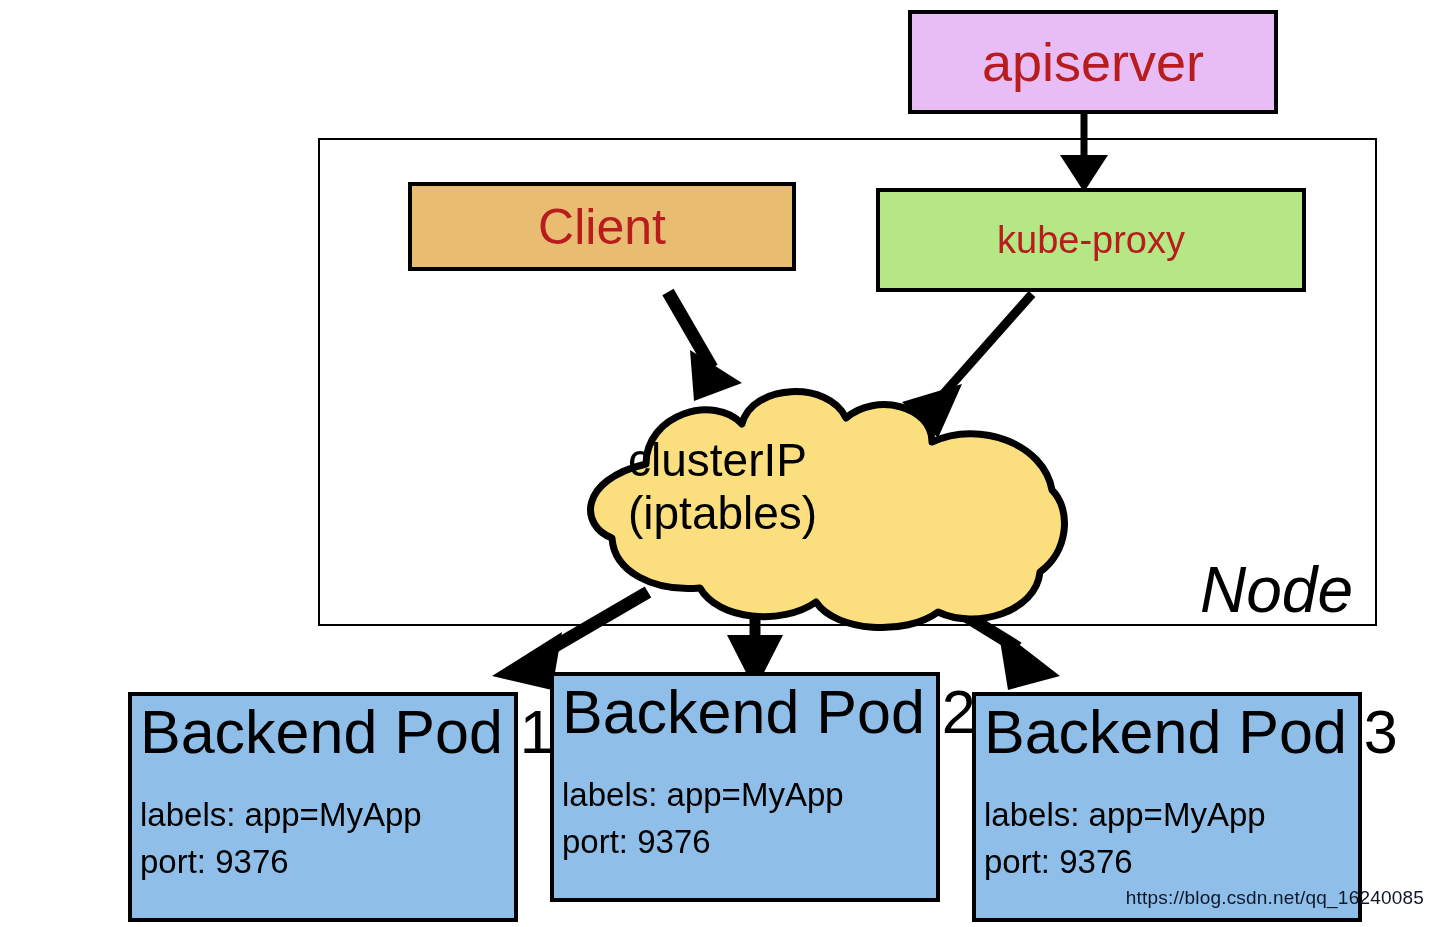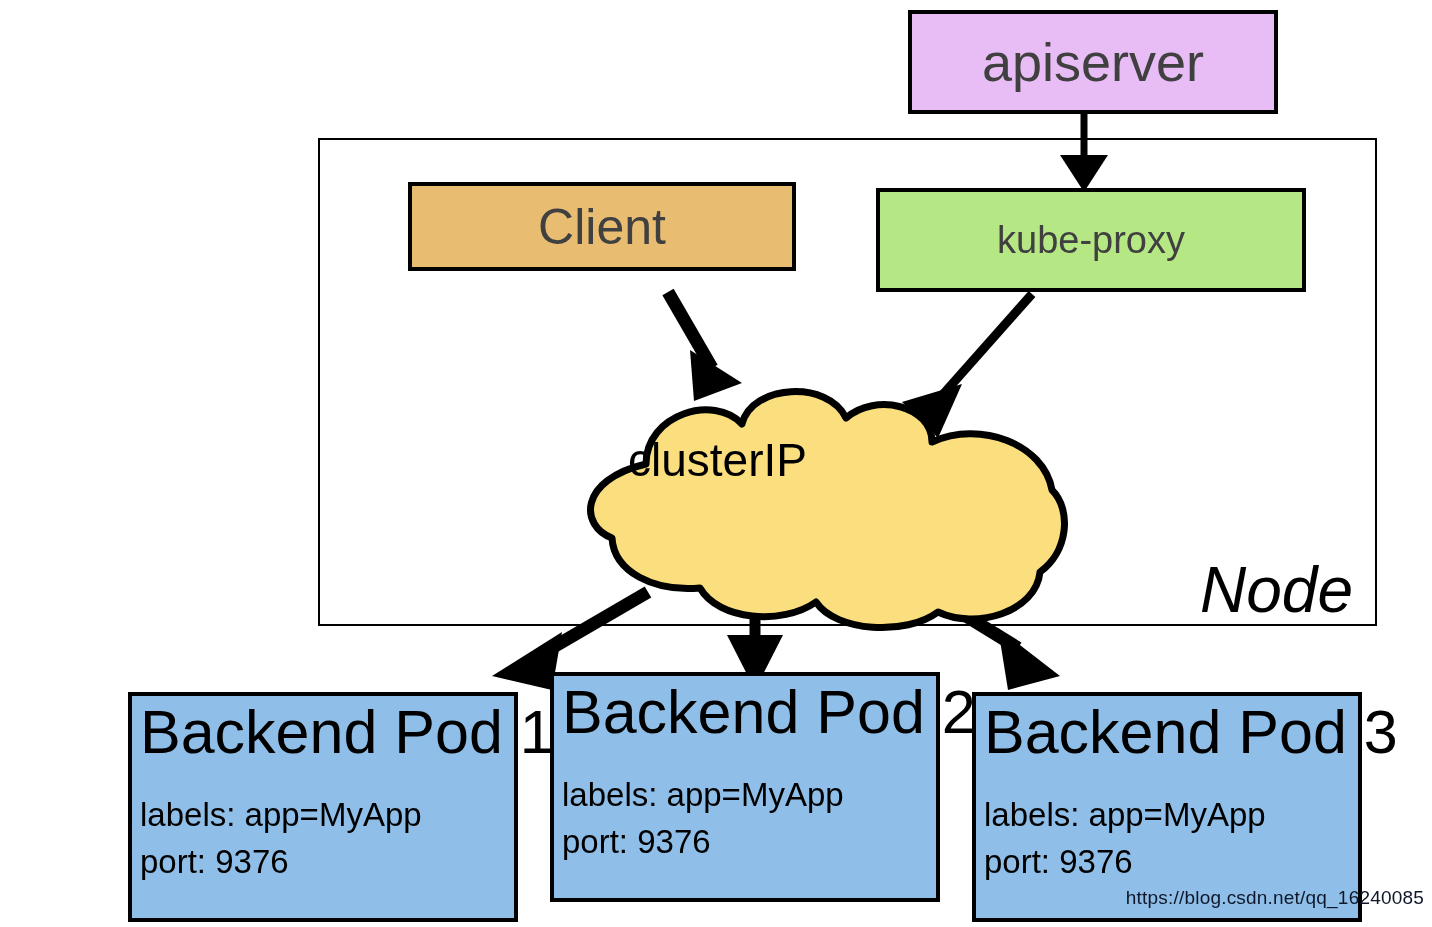--- a/index.html
+++ b/index.html
@@ -25,21 +25,21 @@
     height: 927px;
     pointer-events: none;
   }
   .node-box {
     position: absolute;
     box-sizing: border-box;
     border: 4px solid #000000;
     display: flex;
     align-items: center;
     justify-content: center;
-    color: #404040;
+    color: #b91c1c;
     white-space: nowrap;
   }
 
   
   #node-container {
     position: absolute;
     left: 318px;
     top: 138px;
     width: 1059px;
     height: 488px;
@@ -211,20 +211,21 @@
                C 452 34, 516 58, 524 104
                C 544 124, 540 166, 512 186
                C 508 226, 448 244, 410 226
                C 378 250, 308 246, 288 216
                C 254 240, 190 234, 172 202
                C 126 206, 86 186, 84 152
                C 52 140, 50 94, 118 78 Z" fill="#fbdf7e" stroke="#000000" stroke-width="7" stroke-linejoin="round"></path>
     </svg>
     <div id="cloud-text">
       <div>clusterIP</div>
+      <div>(iptables)</div>
     </div>
   </div>
 
   <div class="pod-box" id="pod1">
     <div class="pod-title">Backend Pod 1</div>
     <div class="pod-lines">
       <div>labels: app=MyApp</div>
       <div>port: 9376</div>
     </div>
   </div>

